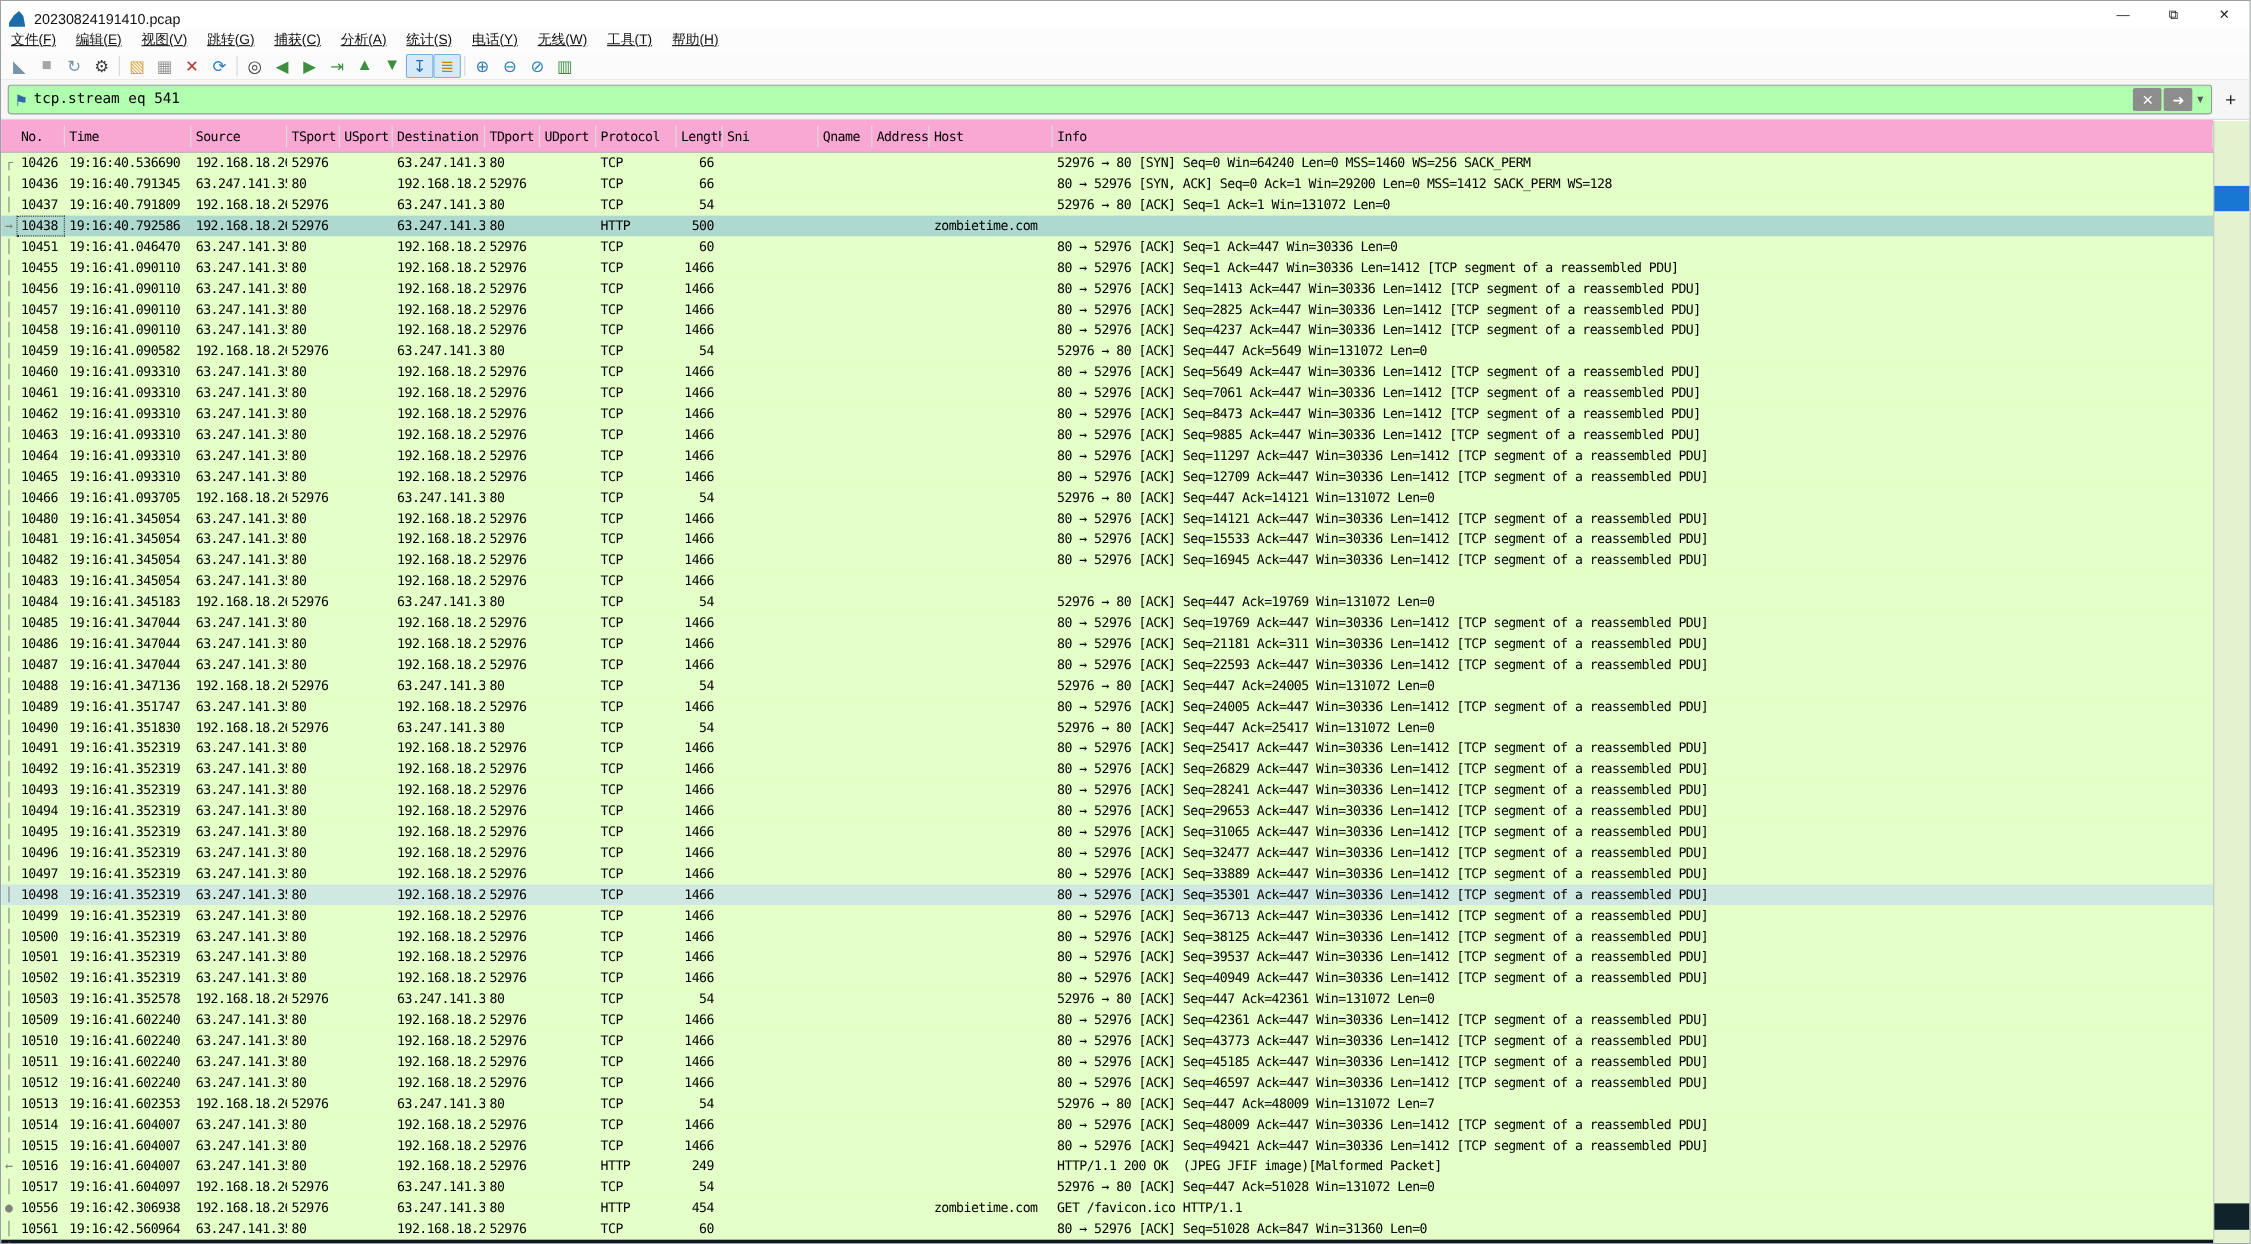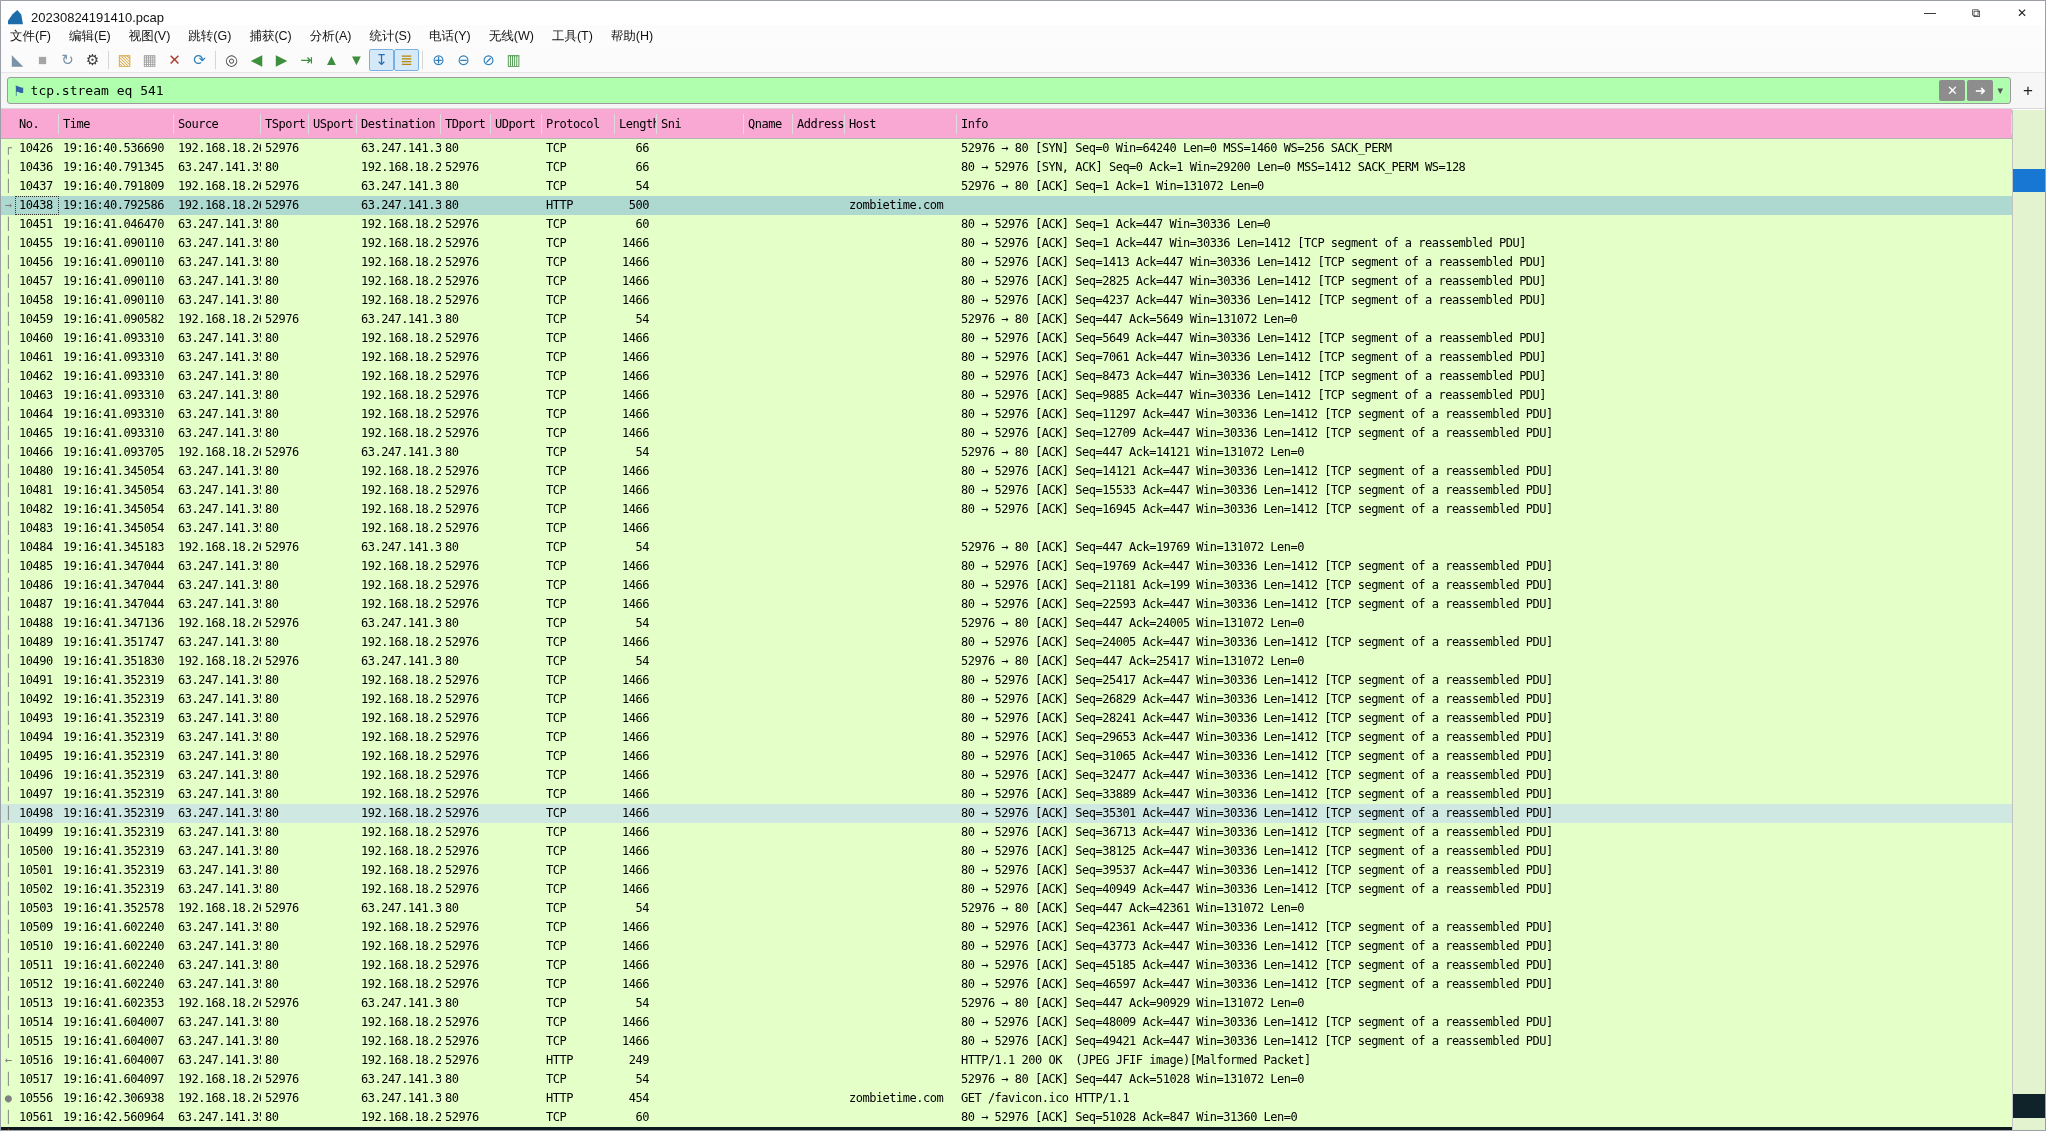--- a/index.html
+++ b/index.html
@@ -13,21 +13,21 @@
   
   .titlebar { height:24px; background:#ffffff; display:flex; align-items:flex-end; flex:none; }
   .app-icon { width:15px; height:15px; margin:0 8px 0 7px; background:#1b6ca8;
               clip-path:polygon(0 95%, 100% 95%, 88% 30%, 62% 0, 30% 28%, 0 72%); }
   .title-text { font-size:13px; color:#111; }
   .win-controls { margin-left:auto; display:flex; height:100%; }
   .win-btn { width:46px; height:100%; display:flex; align-items:center; justify-content:center;
              font-size:12px; color:#222; }
   
   .menubar { height:22px; background:#fcfcfc; display:flex; align-items:center; flex:none;
-             font-size:12.5px; color:#111; }
+             font-size:12.5px; color:#111;text-decoration:underline; }
   .menu-item { padding:2px 9px; }
   
   .toolbar { height:26px; background:#fbfbfb; border-bottom:1px solid #e6e6e6;
              display:flex; align-items:center; padding-left:4px; flex:none; }
   .tool-btn { width:25px; height:22px; display:flex; align-items:center; justify-content:center;
               font-size:15px; border:1px solid transparent; border-radius:2px; }
   .tool-btn.pressed { background:#d6e9f8; border-color:#7ab0e0; }
   .tool-btn.sep { width:7px; height:20px; border:none; position:relative; }
   .tool-btn.sep::after { content:""; position:absolute; left:3px; top:1px; bottom:1px; width:1px; background:#d5d5d5; }
   
@@ -650,21 +650,21 @@
       <span class="c-usport"></span>
       <span class="c-dst">192.168.18.26</span>
       <span class="c-dport">52976</span>
       <span class="c-udport"></span>
       <span class="c-proto">TCP</span>
       <span class="c-len">1466</span>
       <span class="c-sni"></span>
       <span class="c-qname"></span>
       <span class="c-addr"></span>
       <span class="c-host"></span>
-      <span class="c-info">80 → 52976 [ACK] Seq=21181 Ack=199 Win=30336 Len=1412 [TCP segment of a reassembled PDU]</span>
+      <span class="c-info">80 → 52976 [ACK] Seq=21181 Ack=311 Win=30336 Len=1412 [TCP segment of a reassembled PDU]</span>
     </div>
 
     <div class="row">
       <span class="c-mark">│</span>
       <span class="c-no">10487</span>
       <span class="c-time">19:16:41.347044</span>
       <span class="c-src">63.247.141.35</span>
       <span class="c-sport">80</span>
       <span class="c-usport"></span>
       <span class="c-dst">192.168.18.26</span>
@@ -1068,21 +1068,21 @@
       <span class="c-usport"></span>
       <span class="c-dst">63.247.141.35</span>
       <span class="c-dport">80</span>
       <span class="c-udport"></span>
       <span class="c-proto">TCP</span>
       <span class="c-len">54</span>
       <span class="c-sni"></span>
       <span class="c-qname"></span>
       <span class="c-addr"></span>
       <span class="c-host"></span>
-      <span class="c-info">52976 → 80 [ACK] Seq=447 Ack=90929 Win=131072 Len=0</span>
+      <span class="c-info">52976 → 80 [ACK] Seq=447 Ack=48009 Win=131072 Len=7</span>
     </div>
 
     <div class="row">
       <span class="c-mark">│</span>
       <span class="c-no">10514</span>
       <span class="c-time">19:16:41.604007</span>
       <span class="c-src">63.247.141.35</span>
       <span class="c-sport">80</span>
       <span class="c-usport"></span>
       <span class="c-dst">192.168.18.26</span>

